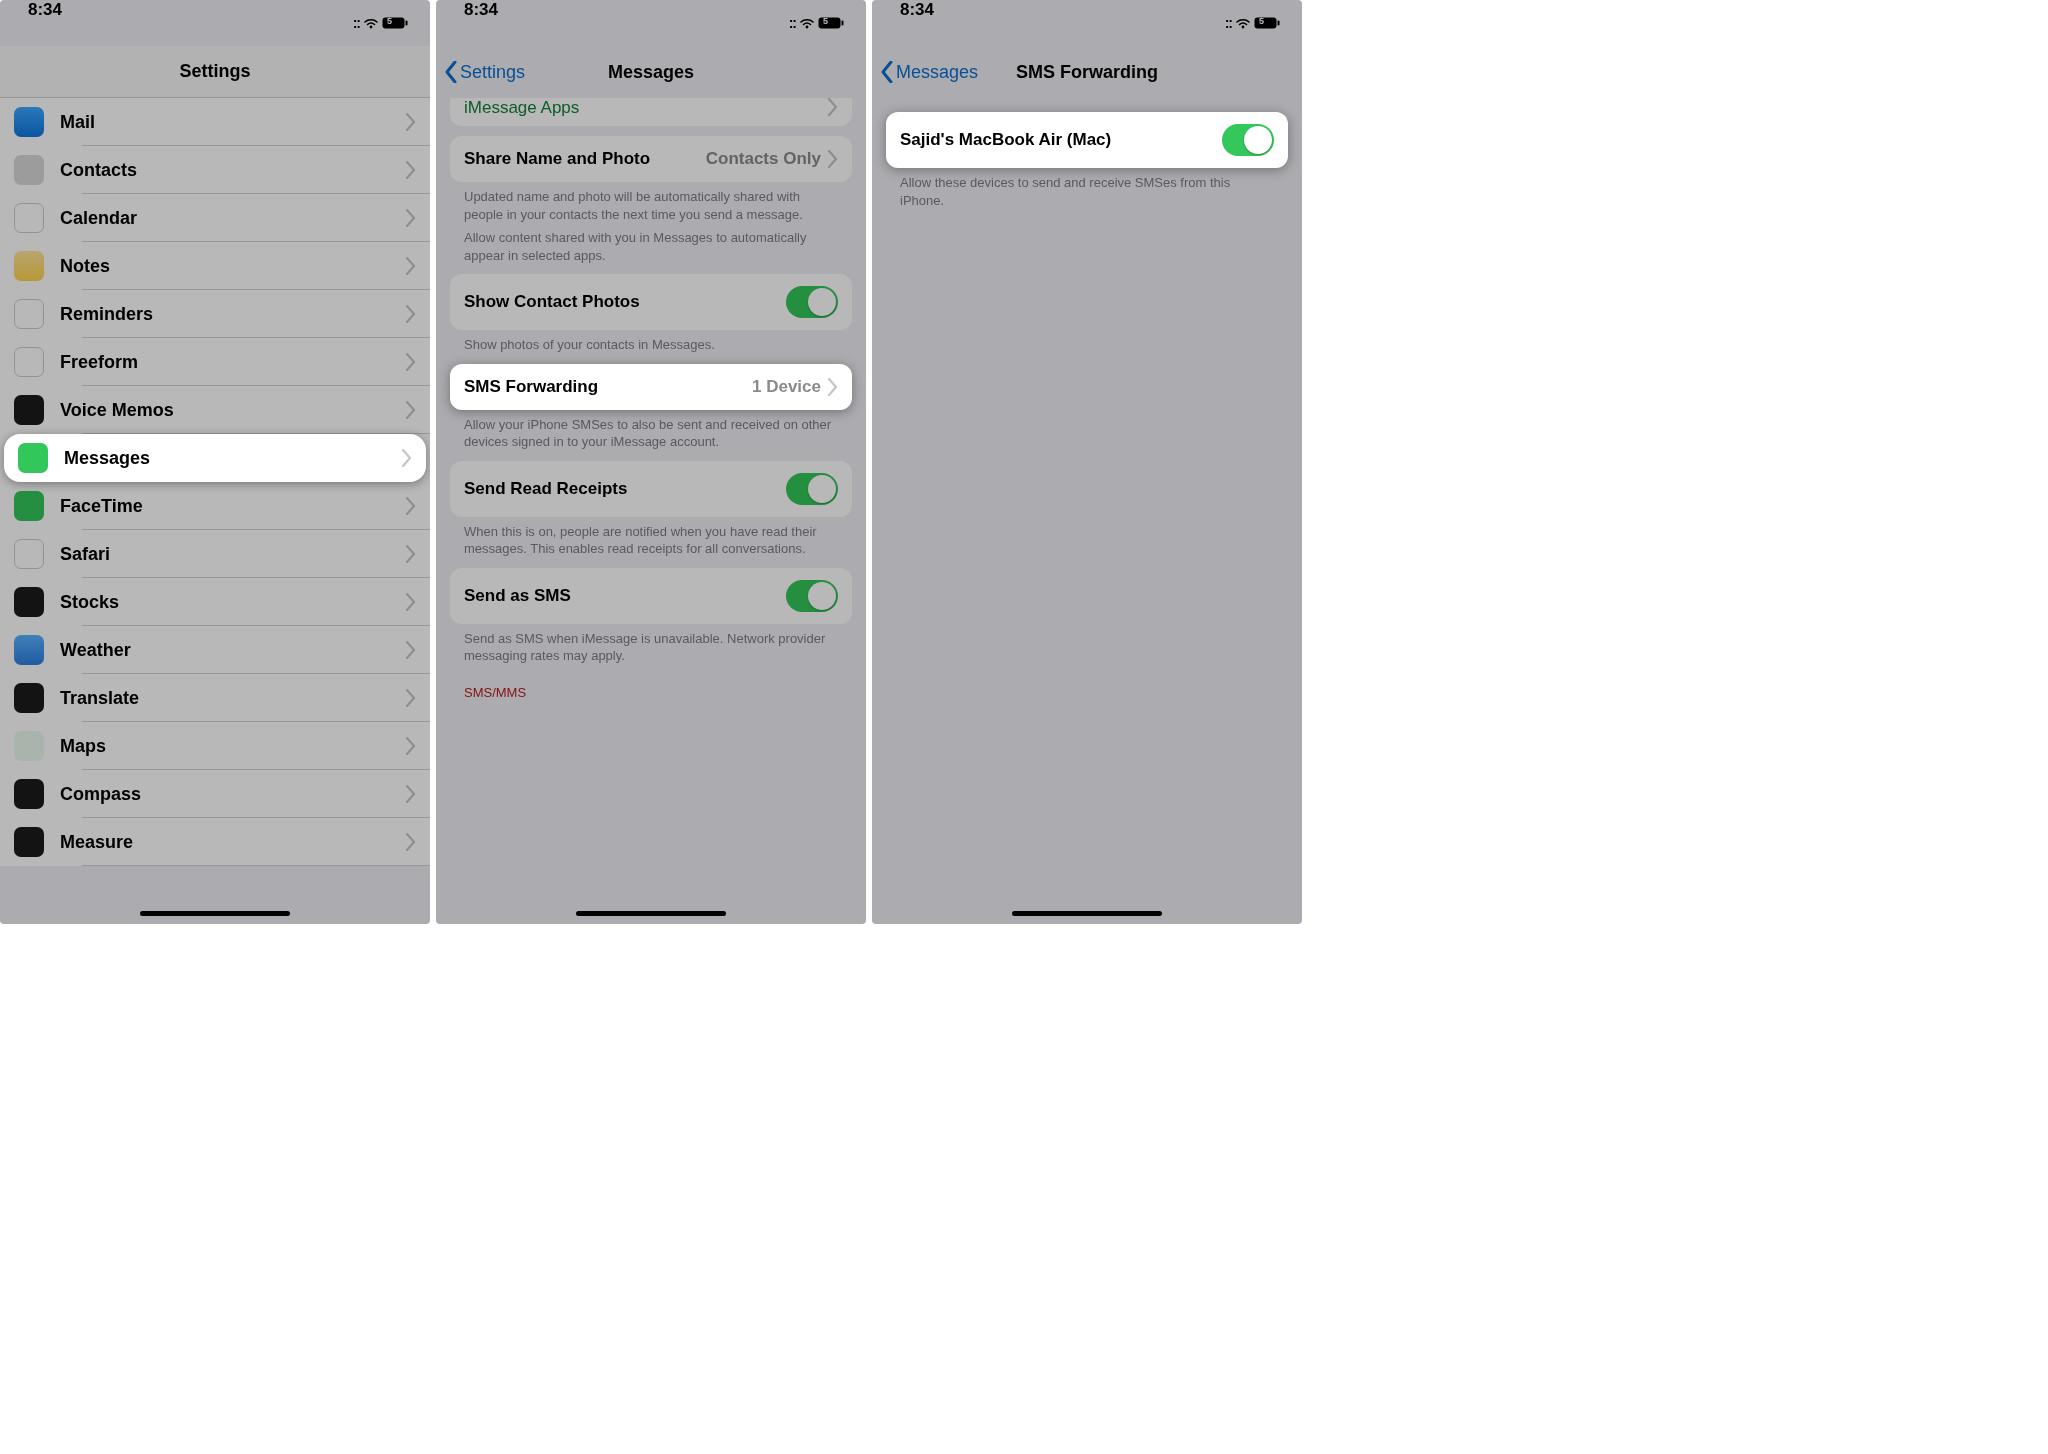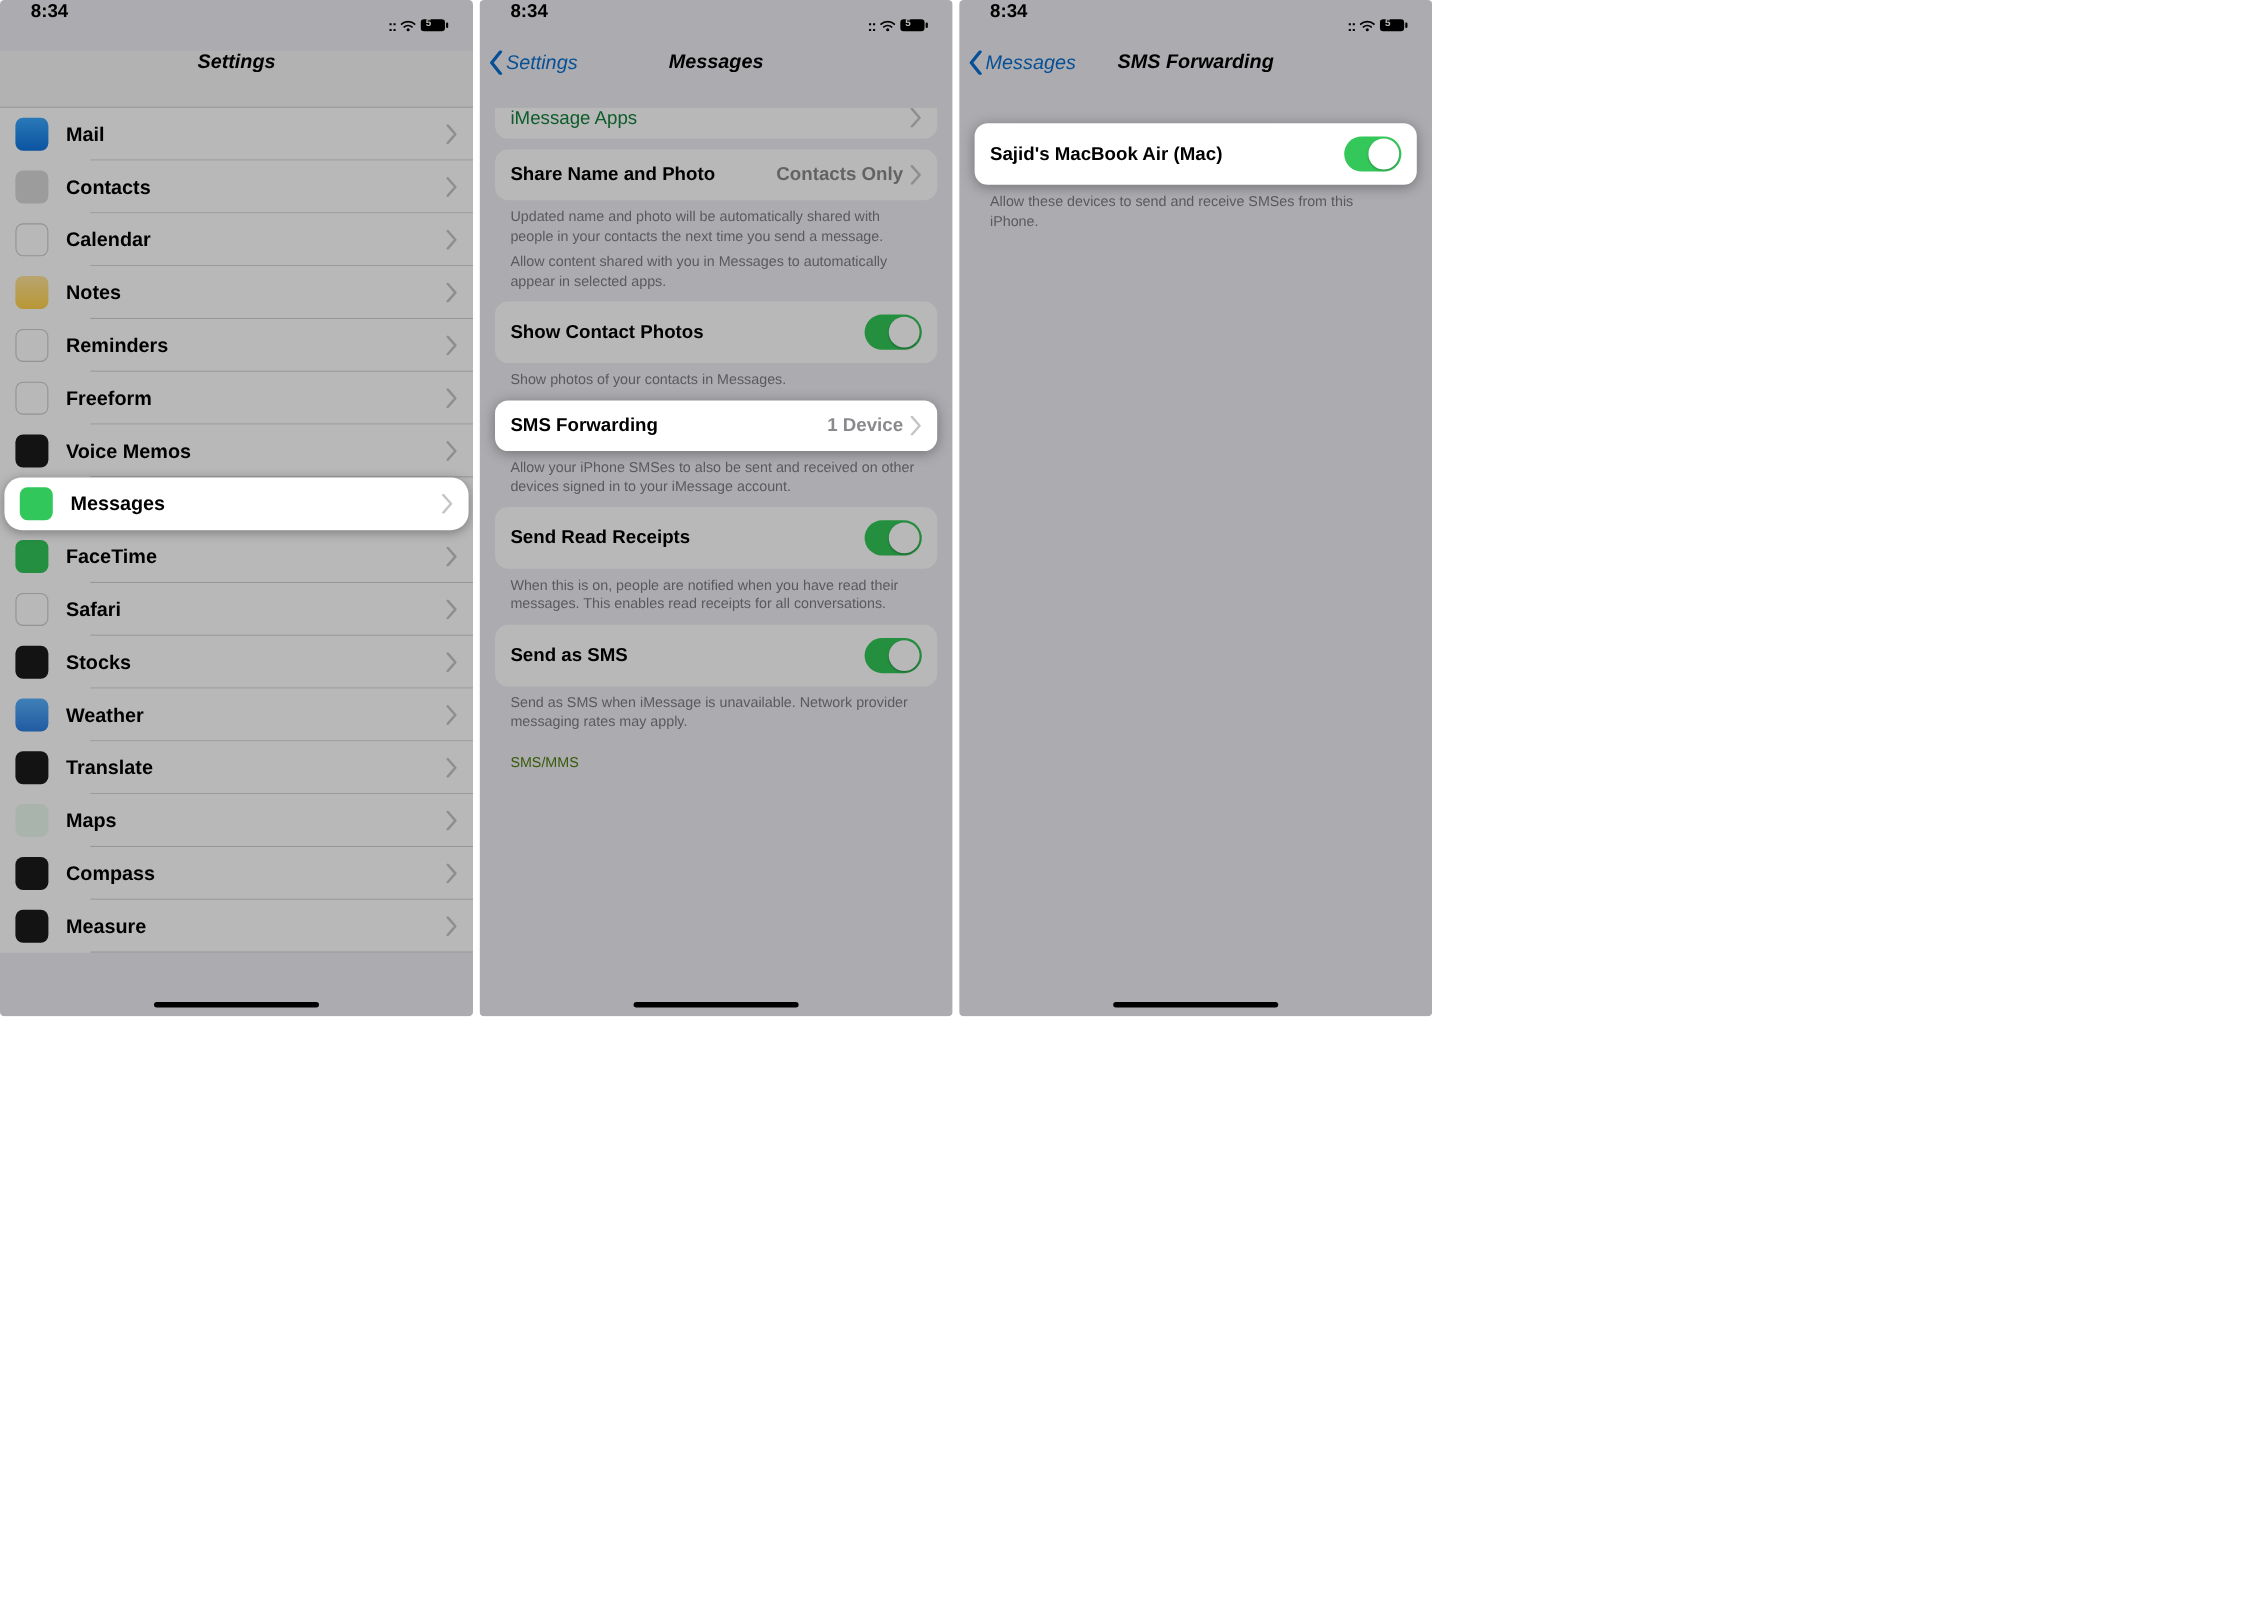--- a/index.html
+++ b/index.html
@@ -40,27 +40,27 @@
     font-weight: 700;
     color: #000;
   }
   .sb-right { display: flex; align-items: center; gap: 6px; }
   .sb-icons { display: flex; align-items: center; gap: 4px; }
   .cell-icon::before { content: "::"; font-weight: 900; letter-spacing: -1px; font-size: 14px;}
   .wifi-icon svg, .battery-icon svg { display:block; }
   .navbar {
     height: 52px;
     display: flex;
+    align-items: center;
     justify-content: center;
     position: relative;
     border-bottom: 0.5px solid rgba(0,0,0,0.15);
     background: #f7f7f9;
     font-size: 18px;
     font-weight: 600;
-    font-style: italic;
   }
   .navbar.noborder { border-bottom: none; background: transparent; }
   .nav-back {
     position: absolute;
     left: 8px;
     display: flex;
     align-items: center;
     color: #0b6fcf;
     font-weight: 400;
     font-size: 18px;
@@ -145,21 +145,21 @@
   }
   .footer {
     margin: 6px 28px 0 28px;
     font-size: 13px;
     color: #7d7d82;
     line-height: 1.35;
   }
   .section-head {
     margin: 20px 28px 0 28px;
     font-size: 13px;
-    color: #4d7c0f;
+    color: #b91c1c;
     text-transform: none;
   }
 
   
   .toggle {
     width: 52px; height: 32px;
     border-radius: 16px;
     background: #34c759;
     position: relative;
     flex: 0 0 auto;

